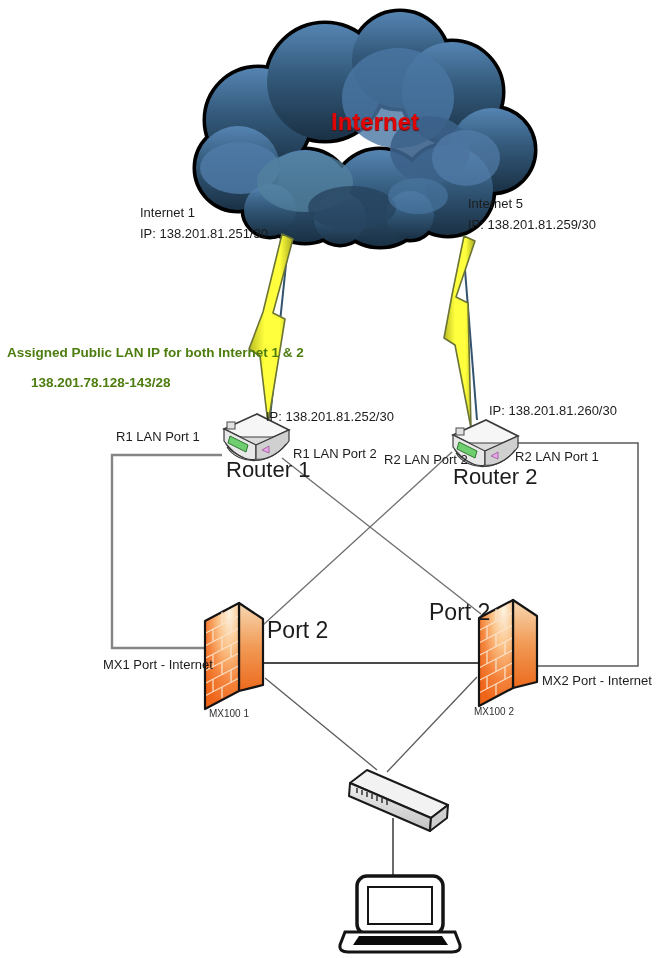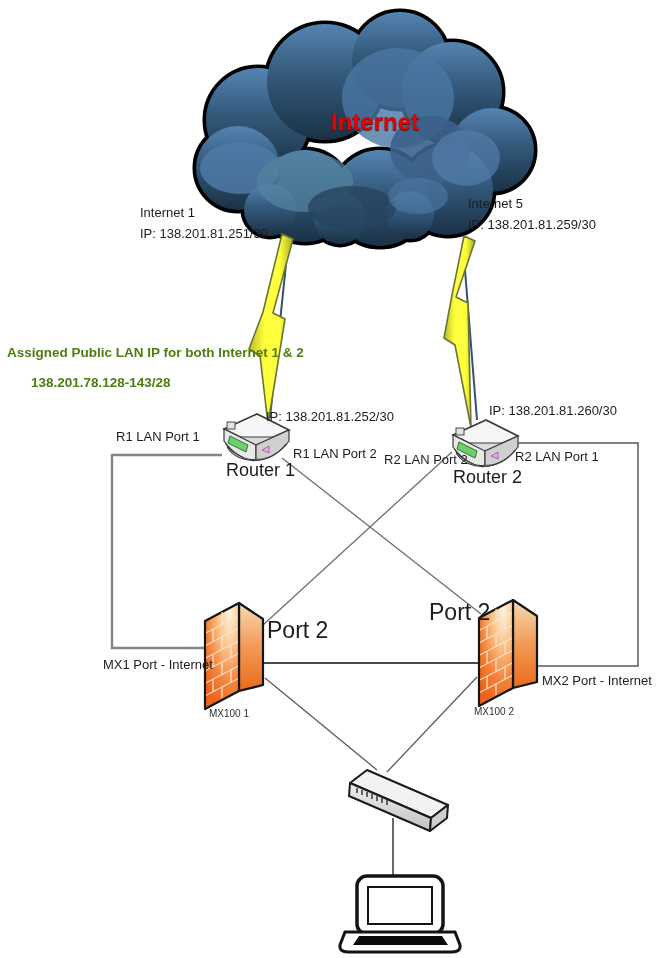--- a/index.html
+++ b/index.html
@@ -2,21 +2,21 @@
 <html><head>
 <meta charset="utf-8">
 <style>
   html,body{margin:0;padding:0;background:#ffffff;}
   body{width:658px;height:958px;position:relative;overflow:hidden;
        font-family:"Liberation Sans",sans-serif;color:#1f1f1f;}
   #stage{position:absolute;left:0;top:0;width:658px;height:958px;}
   svg{position:absolute;left:0;top:0;}
   .lbl{position:absolute;font-size:13px;line-height:16px;white-space:nowrap;color:#1c1c1c;}
   .lbl.bold{font-weight:bold;font-size:13.5px;color:#4d7c0f;}
-  .lbl.big{font-size:18px;}
+  .lbl.big{font-size:22px;}
   .lbl.huge{font-size:23px;}
   .lbl.small{font-size:10px;color:#303030;}
   .cloud-title{position:absolute;left:300px;top:108px;width:150px;text-align:center;
        font-size:24px;font-weight:bold;color:#e00505;text-shadow:0 1px 1px #5a0b0b;}
 </style>
 </head>
 <body>
 
 <div id="stage">
 

